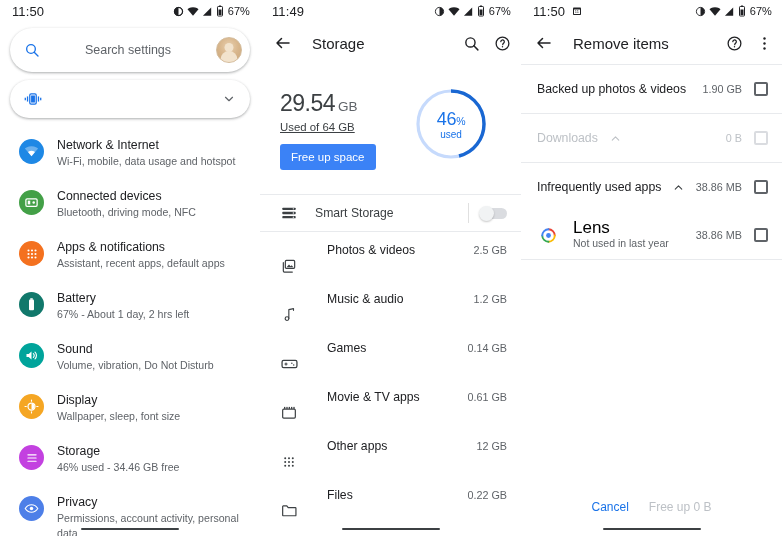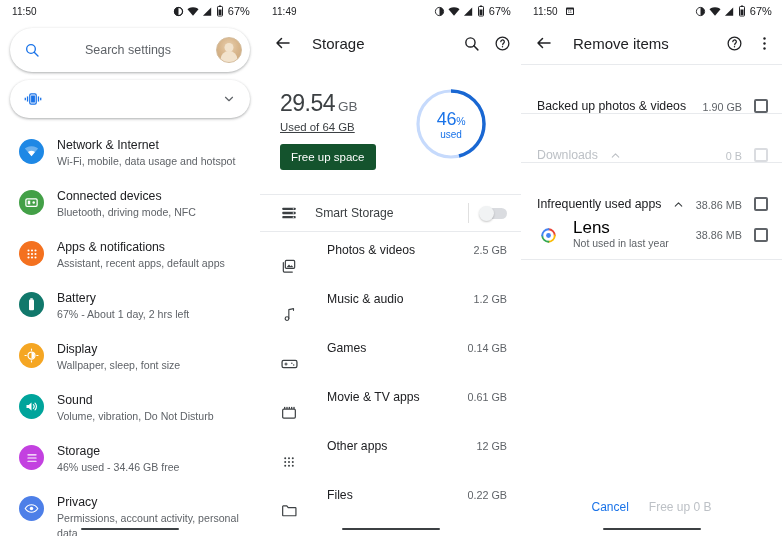--- a/index.html
+++ b/index.html
@@ -14,21 +14,21 @@
   .panel-1 { width: 260px; }
   .panel-2 { width: 261px; }
   .panel-3 { width: 261px; }
 
   
   .statusbar {
     height: 22px; display: flex; align-items: center;
     padding: 0 10px 0 12px; font-size: 11px; color: #202124;
     letter-spacing: .1px;
   }
-  .sb-time { font-size: 10px; color: #202124; }
+  .sb-time { font-size: 13px; color: #202124; }
   .sb-left-icon { margin-left: 7px; display: inline-flex; }
   .sb-right { margin-left: auto; display: flex; align-items: center; gap: 3px; }
   .sb-batt-text { font-size: 11px; color: #202124; margin-left: 1px; }
 
   
   .search-card {
     margin: 6px 10px 0 10px; height: 44px; background: #fff;
     border-radius: 22px; box-shadow: 0 1px 3px rgba(60,64,67,.30), 0 1px 2px rgba(60,64,67,.15);
     display: flex; align-items: center; padding: 0 8px 0 14px;
   }
@@ -69,21 +69,21 @@
   .appbar { height: 42px; display: flex; align-items: center; padding: 0 10px 0 14px; }
   .appbar-title { font-size: 15px; color: #202124; margin-left: 20px; }
   .appbar-actions { margin-left: auto; display: flex; align-items: center; gap: 14px; }
 
   .storage-summary { display: flex; align-items: flex-start; padding: 22px 16px 0 20px; }
   .sum-left { padding-top: 4px; }
   .sum-num { font-size: 23px; color: #3c4043; font-weight: 400; letter-spacing: -.5px; }
   .sum-unit { font-size: 13.5px; color: #5f6368; margin-left: 3px; }
   .sum-of { font-size: 11.4px; color: #3c4043; margin-top: 4px; text-decoration: underline; }
   .free-btn {
-    margin-top: 11px; background: #14532d; color: #fff; font-size: 11.5px;
+    margin-top: 11px; background: #3b82f6; color: #fff; font-size: 11.5px;
     border: none; border-radius: 3px; padding: 7px 11px; cursor: pointer;
   }
   .ring-wrap { margin-left: auto; margin-right: 16px; position: relative; width: 76px; height: 76px; }
   .ring-label { position: absolute; inset: 0; display: flex; flex-direction: column;
                 align-items: center; justify-content: center; }
   .ring-pct { font-size: 18px; color: #1a73e8; letter-spacing: -.3px; }
   .ring-pct small { font-size: 10.5px; }
   .ring-used { font-size: 10px; color: #1a73e8; margin-top: -1px; }
 
   .sep { height: 1px; background: #e8eaed; }
@@ -102,21 +102,21 @@
   .st-row { display: flex; padding: 9px 14px 0 16px; min-height: 49px; }
   .st-ico { width: 26px; flex: none; display: flex; justify-content: center; align-items: center; padding-top: 9px; }
   .st-body { flex: 1; margin-left: 25px; padding-top: 2px; }
   .st-line { display: flex; align-items: baseline; }
   .st-name { font-size: 12.2px; color: #202124; }
   .st-size { margin-left: auto; font-size: 10.8px; color: #5f6368; }
   .st-bar { margin-top: 9px; height: 3px; border-radius: 2px; background: #d2e3fc; position: relative; overflow: hidden; }
   .st-bar > i { position: absolute; left: 0; top: 0; height: 100%; background: #1a73e8; display: block; }
 
   
-  .rm-row { display: flex; align-items: flex-end; height: 48px; padding: 0 14px 0 16px; }
+  .rm-row { display: flex; align-items: center; height: 48px; padding: 0 14px 0 16px; }
   .rm-label { font-size: 12.3px; color: #202124; }
   .rm-label.dim { color: #bdc1c6; }
   .rm-caret { margin-left: 11px; display: inline-flex; }
   .rm-size { margin-left: auto; font-size: 10.8px; color: #5f6368; }
   .rm-size.dim { color: #bdc1c6; }
   .cbox { width: 14px; height: 14px; border: 2px solid #5f6368; border-radius: 2px; margin-left: 12px; flex: none; }
   .cbox.dim { border-color: #dadce0; }
 
   .app-row { display: flex; align-items: center; height: 48px; padding: 0 14px 0 16px; }
   .app-ico { width: 22px; height: 22px; flex: none; display: flex; align-items: center; justify-content: center; }
@@ -244,49 +244,49 @@
               <rect x="5" y="2" width="4" height="2.4" fill="#fff"></rect>
             </svg>
         </span>
         <span class="s-text">
           <div class="s-title">Battery</div>
           <div class="s-sub">67% - About 1 day, 2 hrs left</div>
         </span>
       </div>
 
       <div class="settings-row">
+        <span class="s-icon" style="background:#00a49b">
+          <svg width="15" height="15" viewBox="0 0 24 24">
+              <path fill="#fff" d="M4 9.5h3.5L12 5.5v13L7.5 14.5H4z"></path>
+              <path d="M15 9a4 4 0 010 6" fill="none" stroke="#fff" stroke-width="1.8" stroke-linecap="round"></path>
+              <path d="M17.6 6.6a7.5 7.5 0 010 10.8" fill="none" stroke="#fff" stroke-width="1.8" stroke-linecap="round"></path>
+            </svg>
+        </span>
+        <span class="s-text">
+          <div class="s-title">Sound</div>
+          <div class="s-sub">Volume, vibration, Do Not Disturb</div>
+        </span>
+      </div>
+
+      <div class="settings-row">
         <span class="s-icon" style="background:#f5a623">
           <svg width="15" height="15" viewBox="0 0 24 24">
               <circle cx="12" cy="12" r="5.6" fill="none" stroke="#fff" stroke-width="2"></circle>
               <path fill="#fff" d="M12 7.2a4.8 4.8 0 010 9.6z"></path>
               <g stroke="#fff" stroke-width="1.8" stroke-linecap="round">
                 <line x1="12" y1="1.6" x2="12" y2="3.6"></line>
                 <line x1="12" y1="20.4" x2="12" y2="22.4"></line>
                 <line x1="1.6" y1="12" x2="3.6" y2="12"></line>
                 <line x1="20.4" y1="12" x2="22.4" y2="12"></line>
               </g>
             </svg>
         </span>
         <span class="s-text">
           <div class="s-title">Display</div>
           <div class="s-sub">Wallpaper, sleep, font size</div>
-        </span>
-      </div>
-
-      <div class="settings-row">
-        <span class="s-icon" style="background:#00a49b">
-          <svg width="15" height="15" viewBox="0 0 24 24">
-              <path fill="#fff" d="M4 9.5h3.5L12 5.5v13L7.5 14.5H4z"></path>
-              <path d="M15 9a4 4 0 010 6" fill="none" stroke="#fff" stroke-width="1.8" stroke-linecap="round"></path>
-              <path d="M17.6 6.6a7.5 7.5 0 010 10.8" fill="none" stroke="#fff" stroke-width="1.8" stroke-linecap="round"></path>
-            </svg>
-        </span>
-        <span class="s-text">
-          <div class="s-title">Sound</div>
-          <div class="s-sub">Volume, vibration, Do Not Disturb</div>
         </span>
       </div>
 
       <div class="settings-row">
         <span class="s-icon" style="background:#c341e0">
           <svg width="14" height="14" viewBox="0 0 24 24">
               <g fill="none" stroke="#fff" stroke-width="2" stroke-linecap="round">
                 <line x1="5" y1="6.5" x2="19" y2="6.5"></line>
                 <line x1="5" y1="12" x2="19" y2="12"></line>
                 <line x1="5" y1="17.5" x2="19" y2="17.5"></line>

